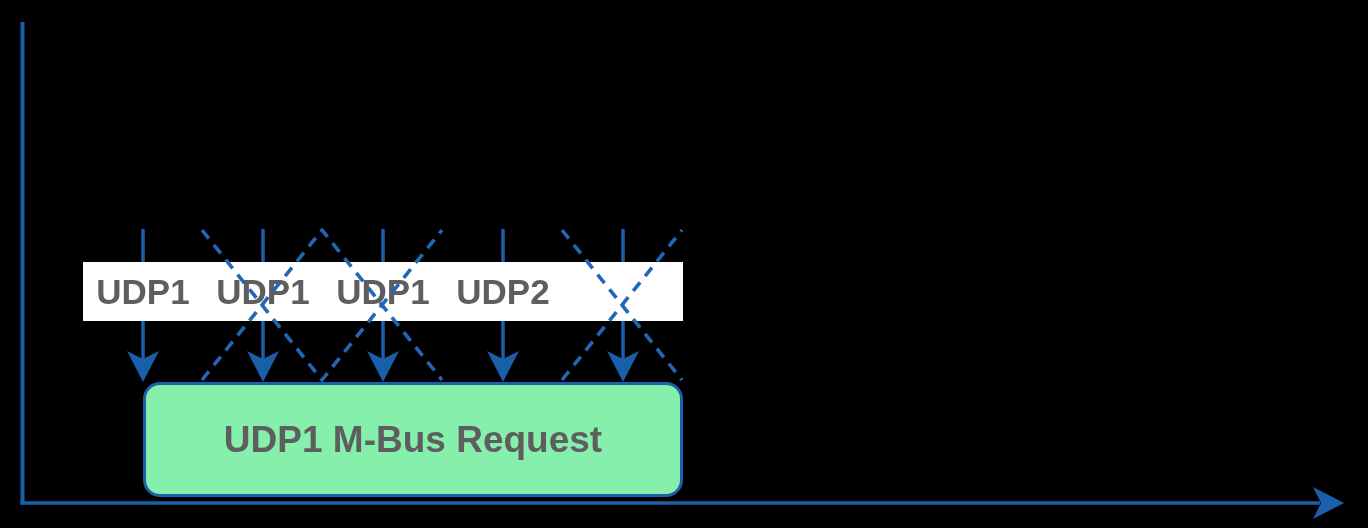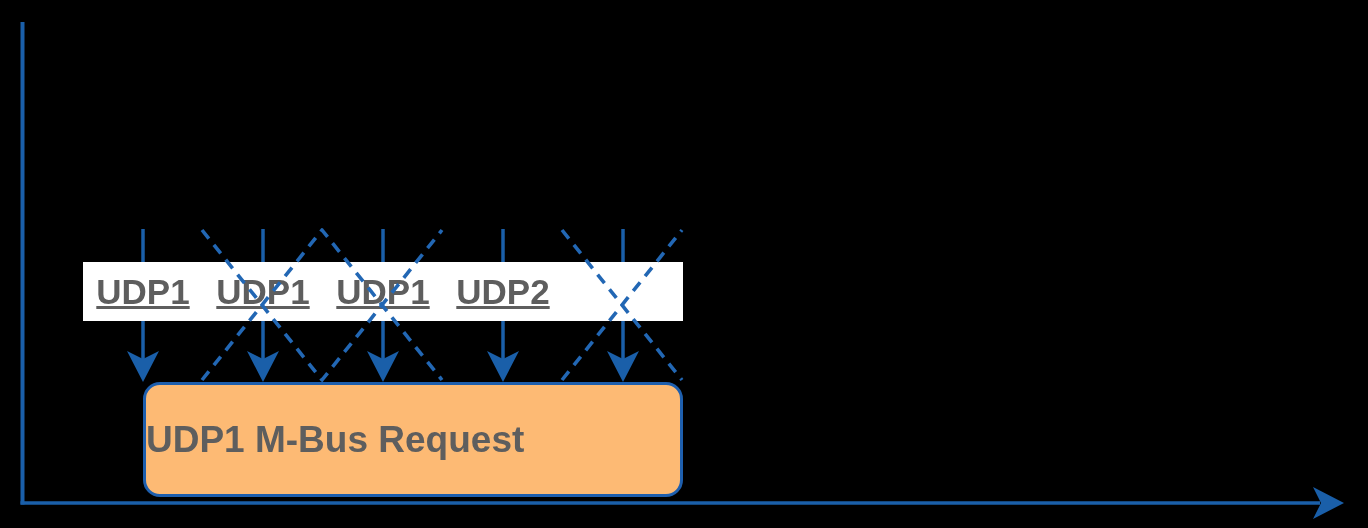--- a/index.html
+++ b/index.html
@@ -29,30 +29,29 @@
     display: flex;
     flex-direction: row;
   }
   .band-cell {
     width: 120px; height: 59px;
     display: flex; align-items: center; justify-content: center;
     font-size: 35px; font-weight: bold;
     color: #5e5e5e;
     letter-spacing: 0px;
     user-select: none;
-    text-decoration: underline;
   }
   .layer-front { z-index: 3; }
   .mbus-box {
     position: absolute;
     height: 109px;
-    background: #fdba74;
+    background: #86efac;
     border: 3px solid #1e5fae;
     border-radius: 17px;
-    display: flex; align-items: center; justify-content: flex-start;
+    display: flex; align-items: center; justify-content: center;
     font-size: 37px; font-weight: bold;
     color: #5e5e5e;
     z-index: 4;
     box-sizing: content-box;
   }
   .mbus-box-1 { left: 143px; top: 382px; width: 534px; }
   .mbus-box-2 { left: 743px; top: 383px; width: 531px; }
 </style>
 </head>
 <body>

